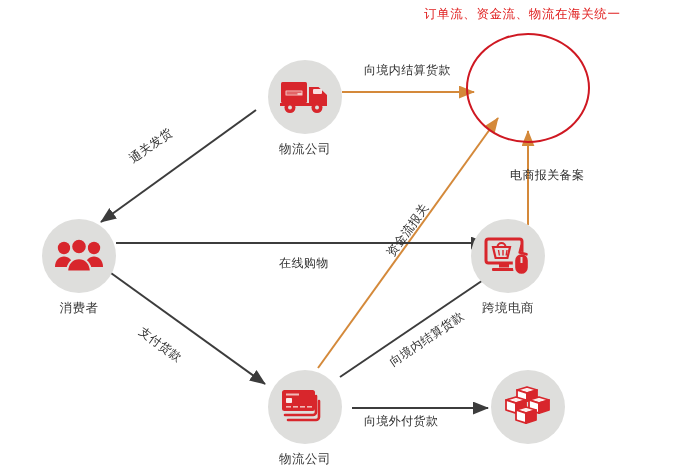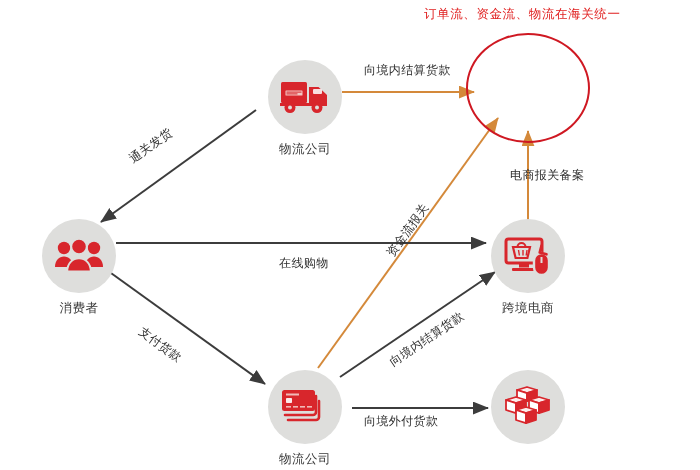--- a/index.html
+++ b/index.html
@@ -139,21 +139,21 @@
         <path d="M1 30 c0-6.4 4.2-10.4 9-10.4 s9 4 9 10.4 z" fill="#d8262c"></path>
         <circle cx="40" cy="11" r="6.2" fill="#d8262c"></circle>
         <path d="M31 30 c0-6.4 4.2-10.4 9-10.4 s9 4 9 10.4 z" fill="#d8262c"></path>
         <circle cx="25" cy="9.5" r="7.8" fill="#d8262c" stroke="#dededc" stroke-width="2"></circle>
         <path d="M13.2 34.5 c0-8 5.4-13.2 11.8-13.2 s11.8 5.2 11.8 13.2 z" fill="#d8262c" stroke="#dededc" stroke-width="2"></path>
       </svg>
     </div>
     <div class="caption">消费者</div>
   </div>
 
-  <div class="node wide" style="left:491px; top:219px;">
+  <div class="node wide" style="left:471px; top:219px;">
     <div class="disc">
       <svg class="icon" width="48" height="42" viewBox="0 0 48 42">
         <rect x="2" y="4" width="36" height="24" rx="2.5" fill="none" stroke="#d8262c" stroke-width="3"></rect>
         <rect x="15" y="29" width="10" height="3.5" fill="#d8262c"></rect>
         <rect x="8" y="33" width="24" height="3" rx="1" fill="#d8262c"></rect>
         <path d="M9 12 h17 l-2.6 11 h-11.8 z" fill="none" stroke="#d8262c" stroke-width="2.2"></path>
         <path d="M13.5 12 a4 4 0 0 1 8 0" fill="none" stroke="#d8262c" stroke-width="2"></path>
         <line x1="14.5" y1="15" x2="15.4" y2="20.5" stroke="#d8262c" stroke-width="1.4"></line>
         <line x1="19" y1="15" x2="19" y2="20.5" stroke="#d8262c" stroke-width="1.4"></line>
         <line x1="23" y1="15" x2="22.2" y2="20.5" stroke="#d8262c" stroke-width="1.4"></line>

